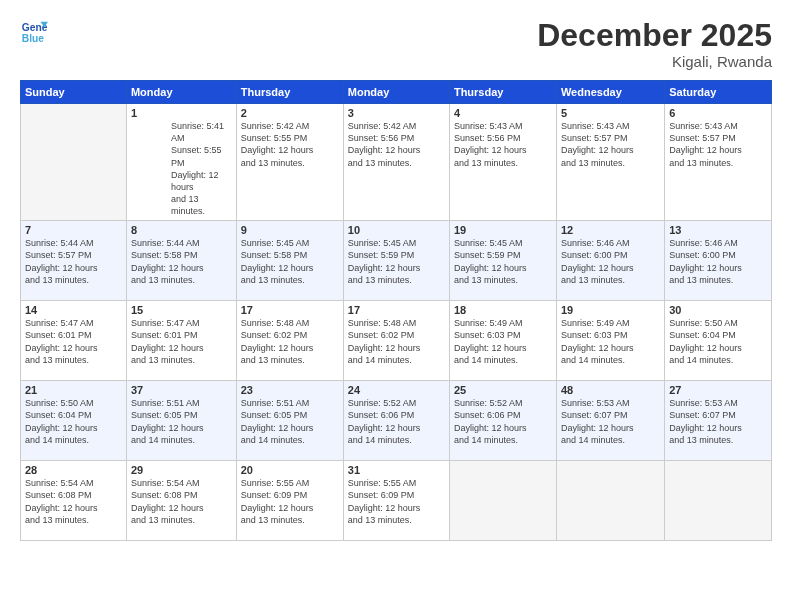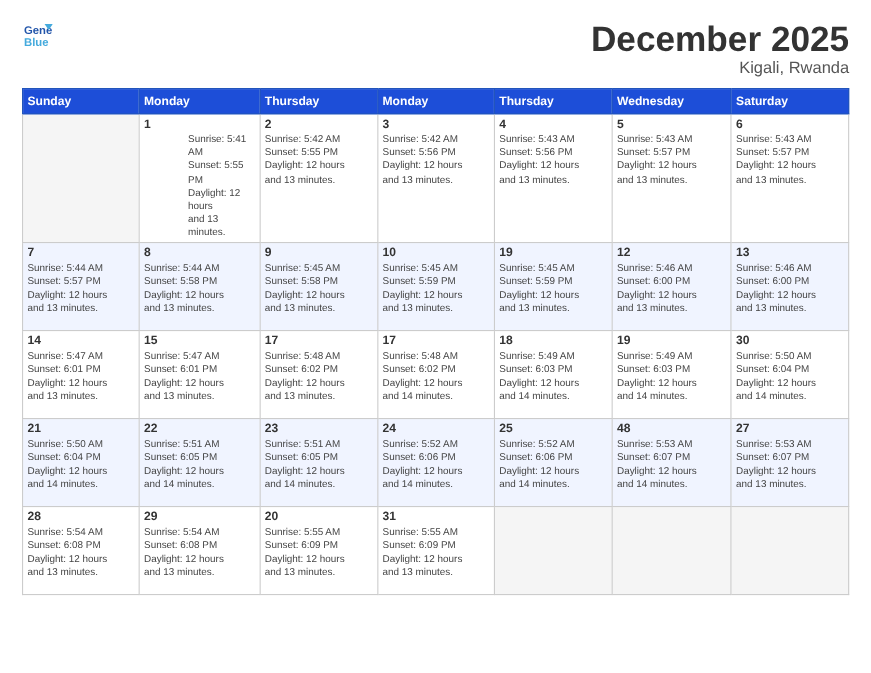--- a/index.html
+++ b/index.html
@@ -274,21 +274,21 @@
         </tr>
         <tr>
           <td>
             <span class="day-num">21</span>
             <div class="day-info" style="white-space: pre-line;">Sunrise: 5:50 AM
 Sunset: 6:04 PM
 Daylight: 12 hours
 and 14 minutes.</div>
           </td>
           <td>
-            <span class="day-num">22</span>
+            <span class="day-num">37</span>
             <div class="day-info" style="white-space: pre-line;">Sunrise: 5:51 AM
 Sunset: 6:05 PM
 Daylight: 12 hours
 and 14 minutes.</div>
           </td>
           <td>
             <span class="day-num">23</span>
             <div class="day-info" style="white-space: pre-line;">Sunrise: 5:51 AM
 Sunset: 6:05 PM
 Daylight: 12 hours

